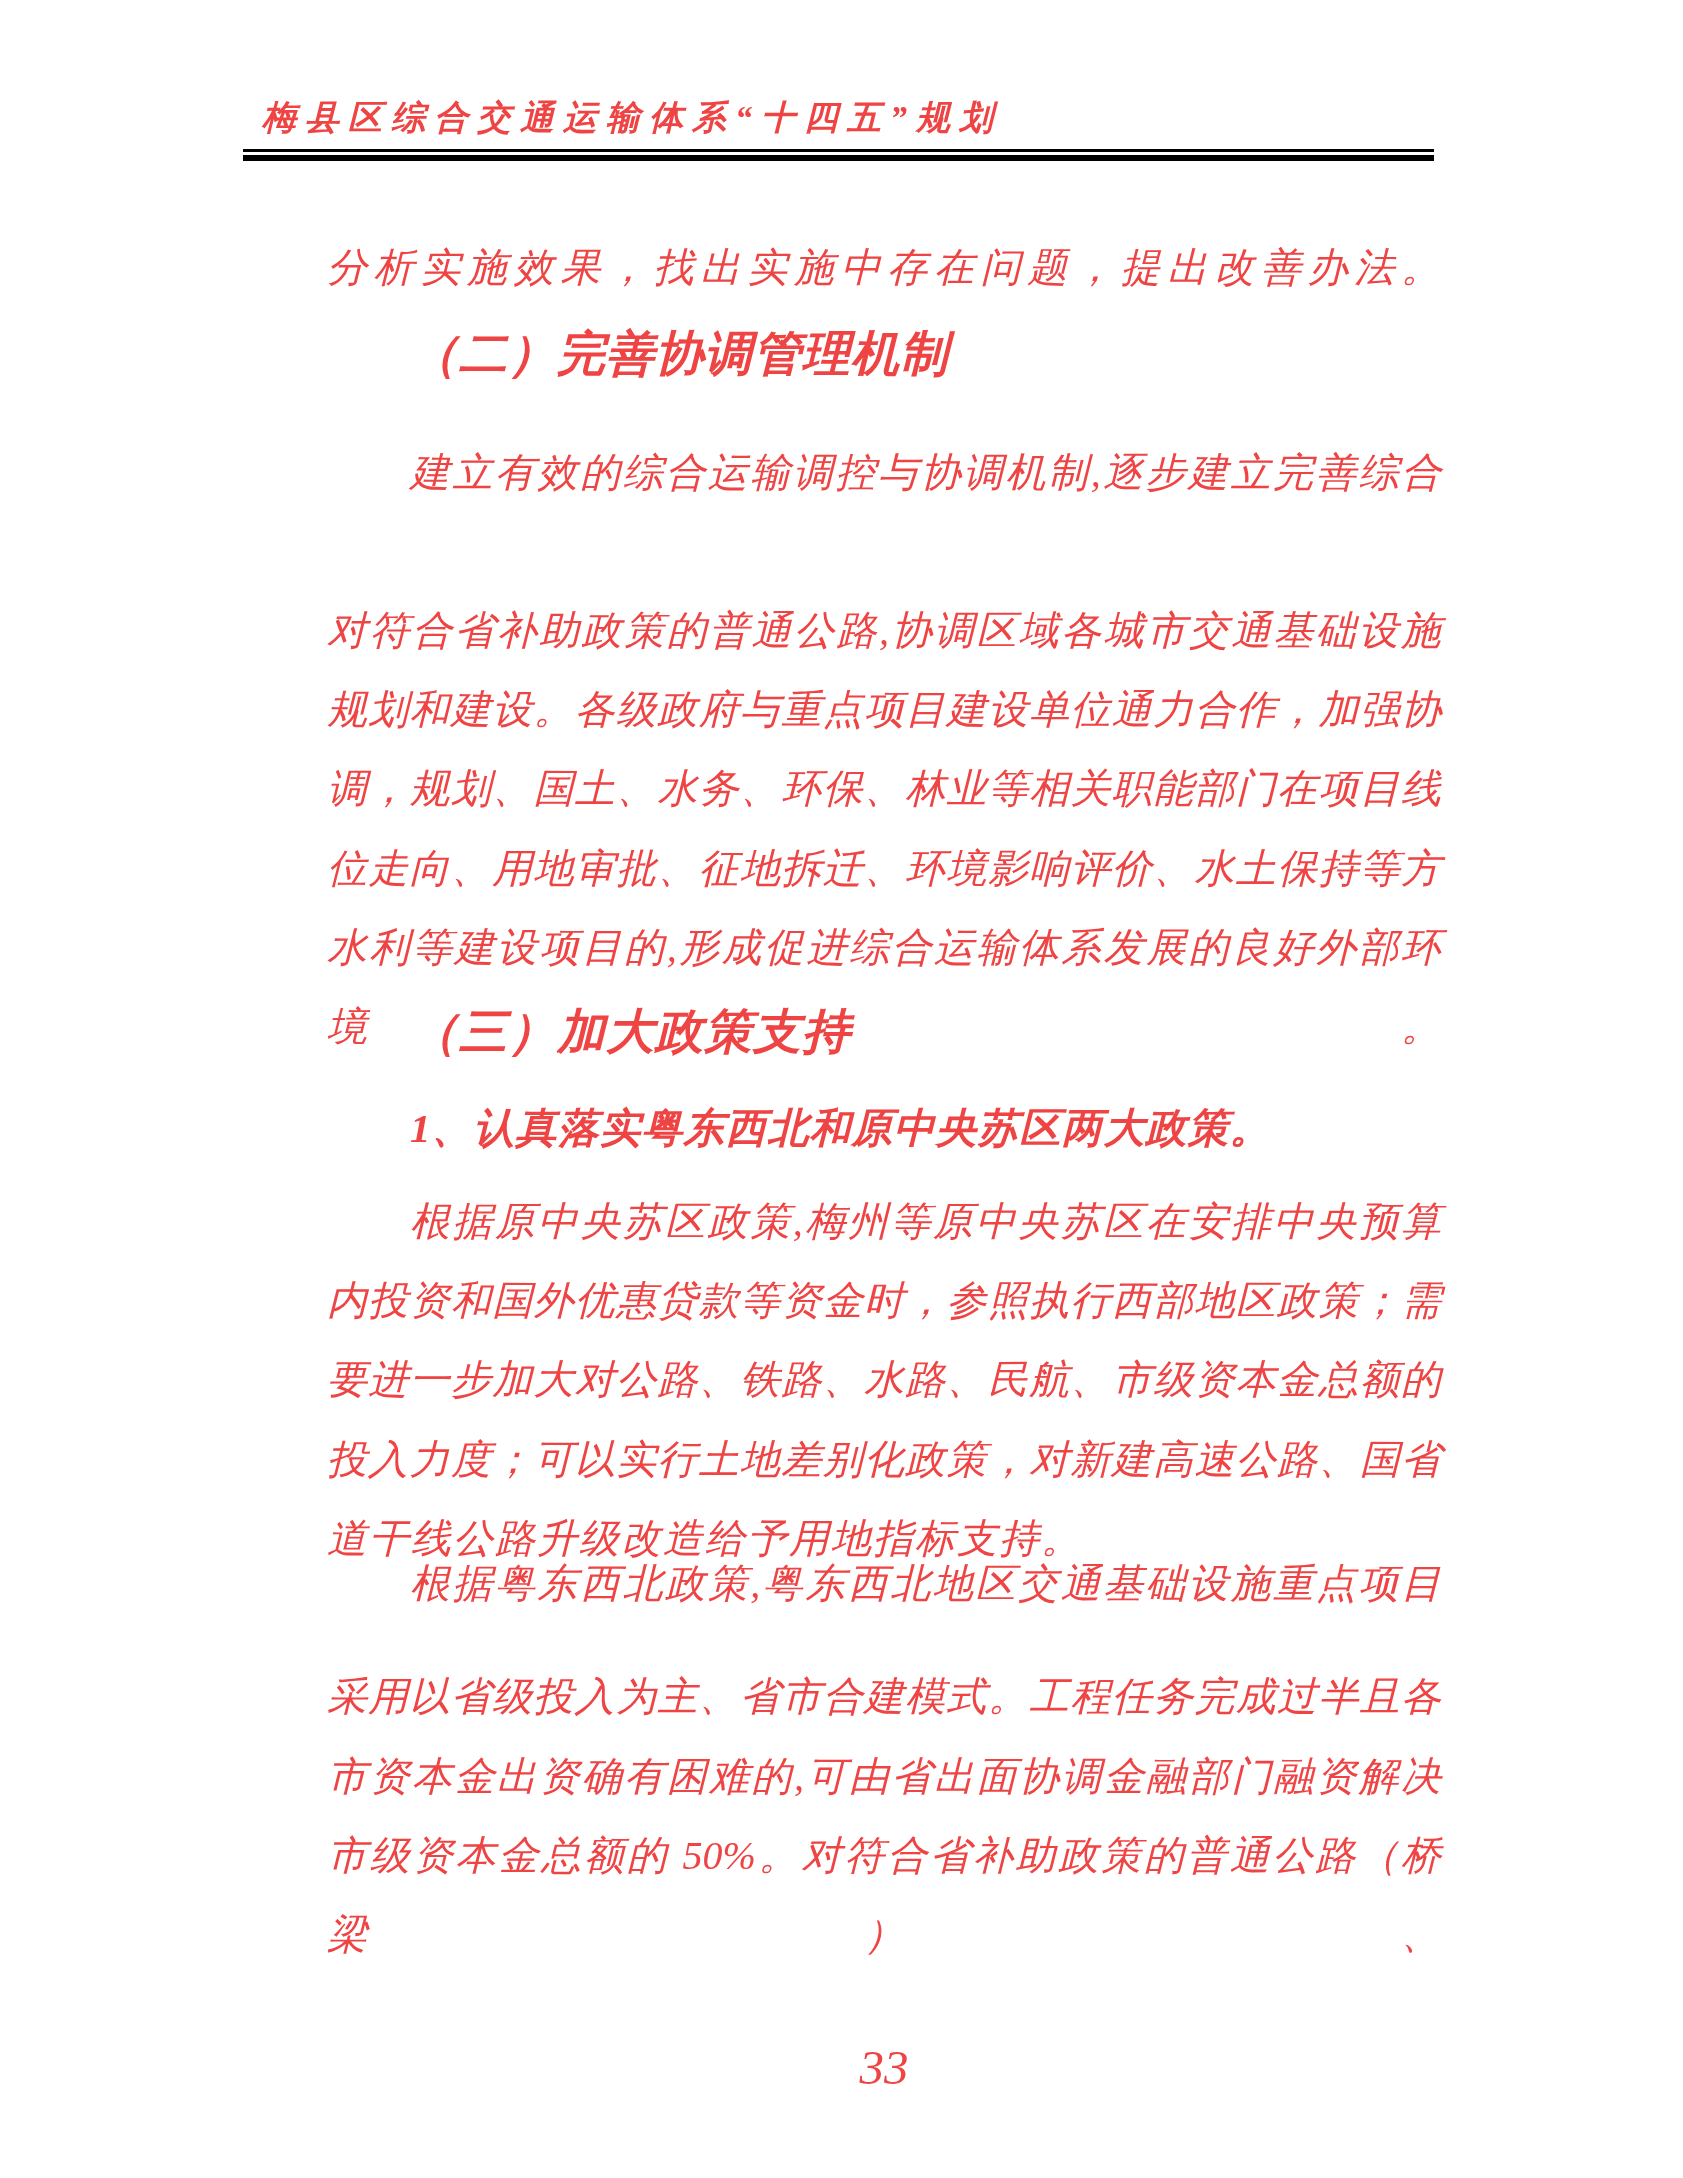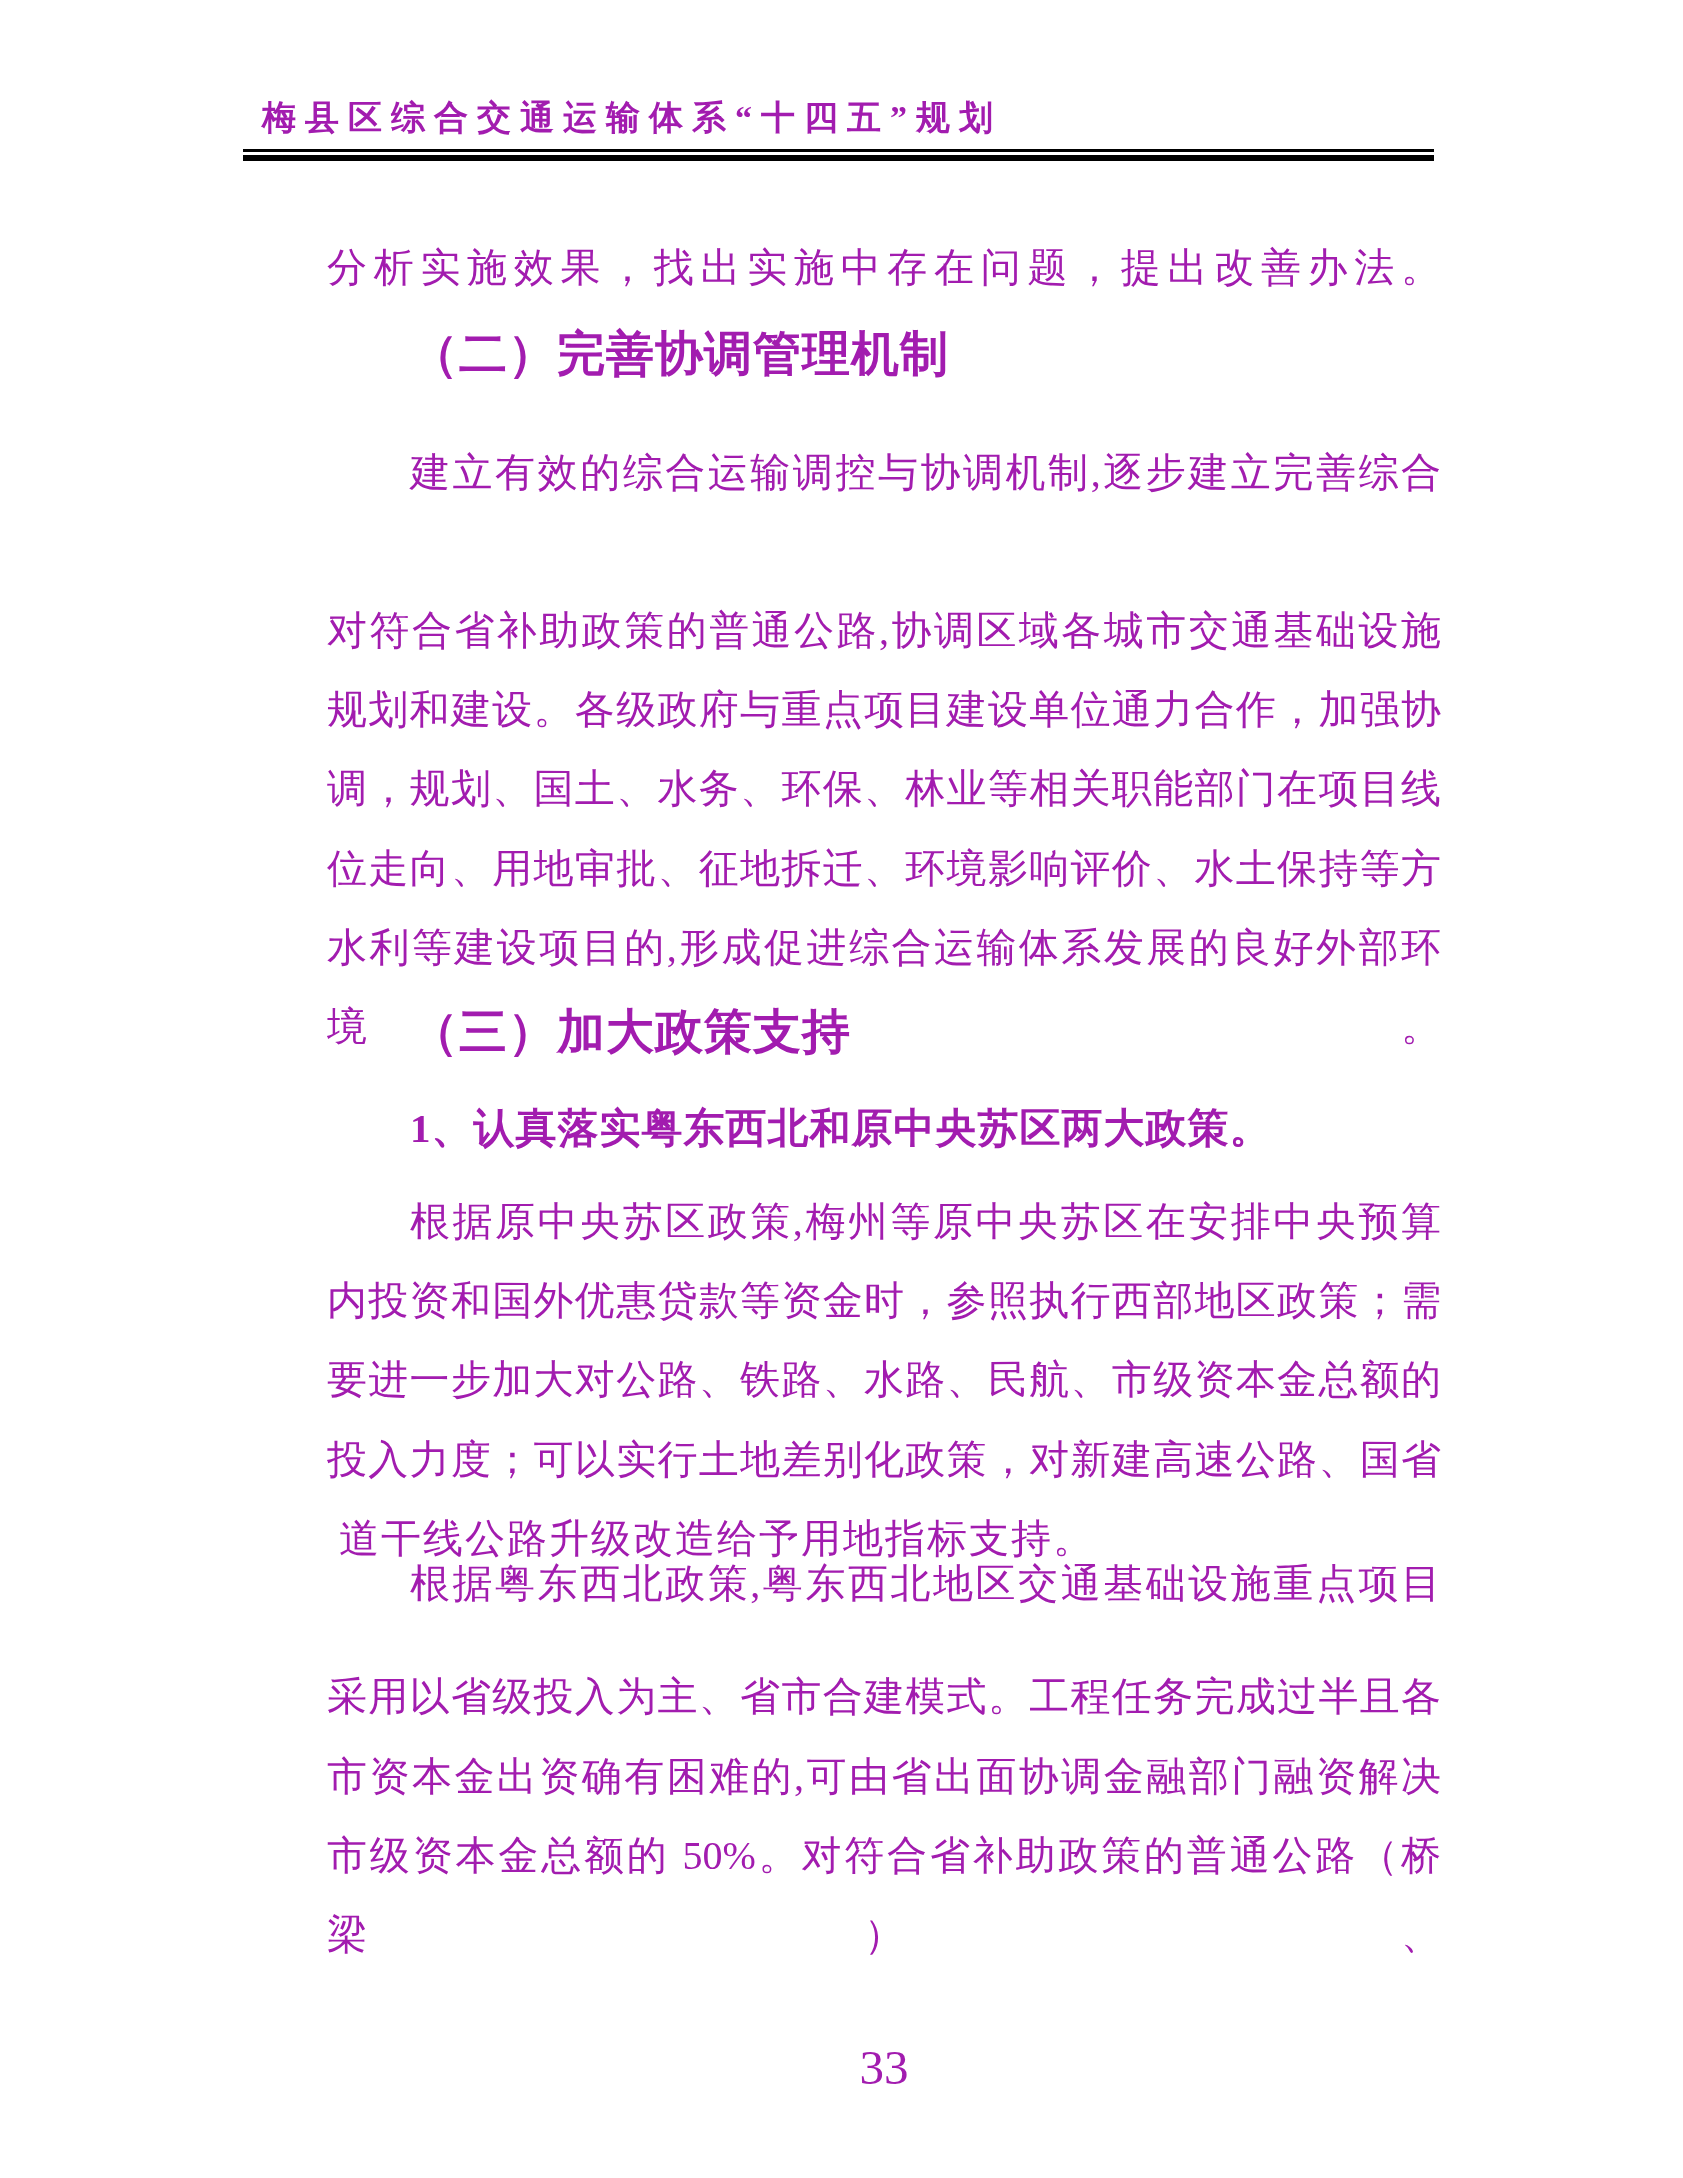--- a/index.html
+++ b/index.html
@@ -1,22 +1,23 @@
 <!DOCTYPE html>
 <html><head>
 <meta charset="utf-8">
 <style>
   html,body{margin:0;padding:0;background:#ffffff;}
   .page{
     position:relative;
     width:1683px;height:2178px;
     background:#ffffff;
     overflow:hidden;
-    color:#a21caf;
+    color:#ef4444;
     font-family:"Liberation Serif","DejaVu Serif",serif;
+    font-style:italic;
   }
   
   .doc-header-title{
     position:absolute;left:262px;top:95px;
     font-size:34px;font-weight:bold;
     letter-spacing:9px;
     line-height:46px;
     white-space:nowrap;
   }
   .rule-thin{
@@ -36,21 +37,21 @@
     position:absolute;left:0;right:0;
     font-size:40px;line-height:79px;
     white-space:nowrap;
   }
   .bline.stretch{
     white-space:normal;
     text-align:justify;
     text-align-last:justify;
     text-justify:inter-character;
   }
-  .bline.plain{letter-spacing:2px;margin-left:12px;}
+  .bline.plain{letter-spacing:2px;}
   .bline.indent{text-indent:83px;}
   .h-section{
     position:absolute;left:0;right:0;
     padding-left:83px;
     font-family:"Liberation Sans","DejaVu Sans",sans-serif;
     font-weight:bold;
     font-size:48px;line-height:79px;
     letter-spacing:1px;
     white-space:nowrap;
   }

